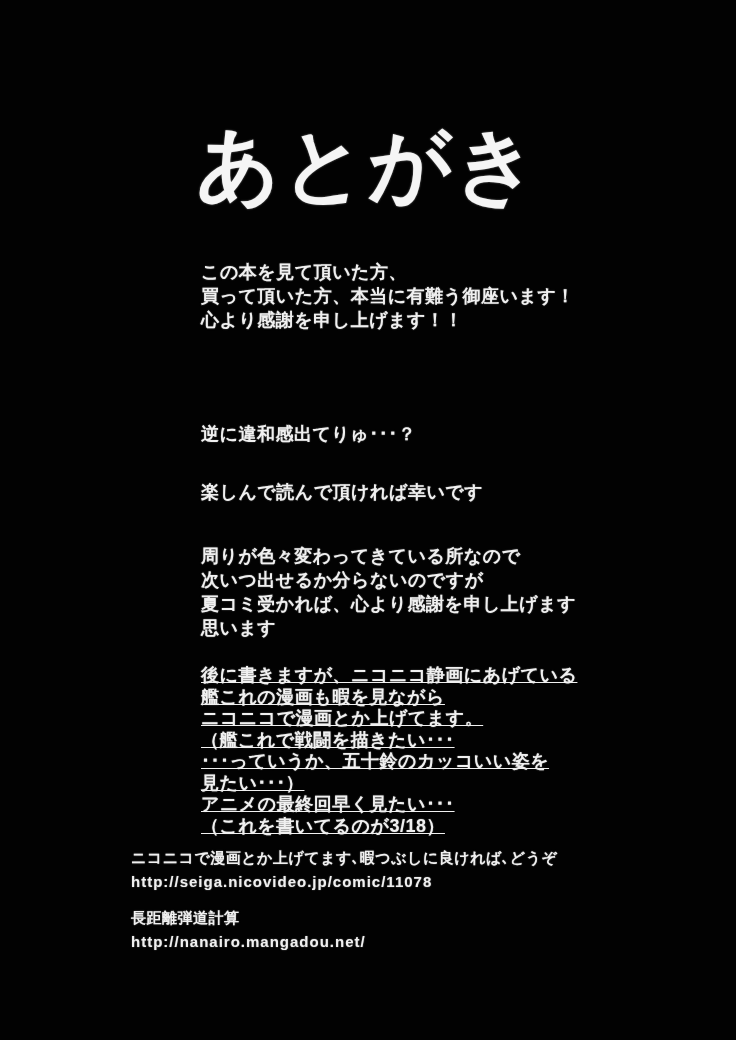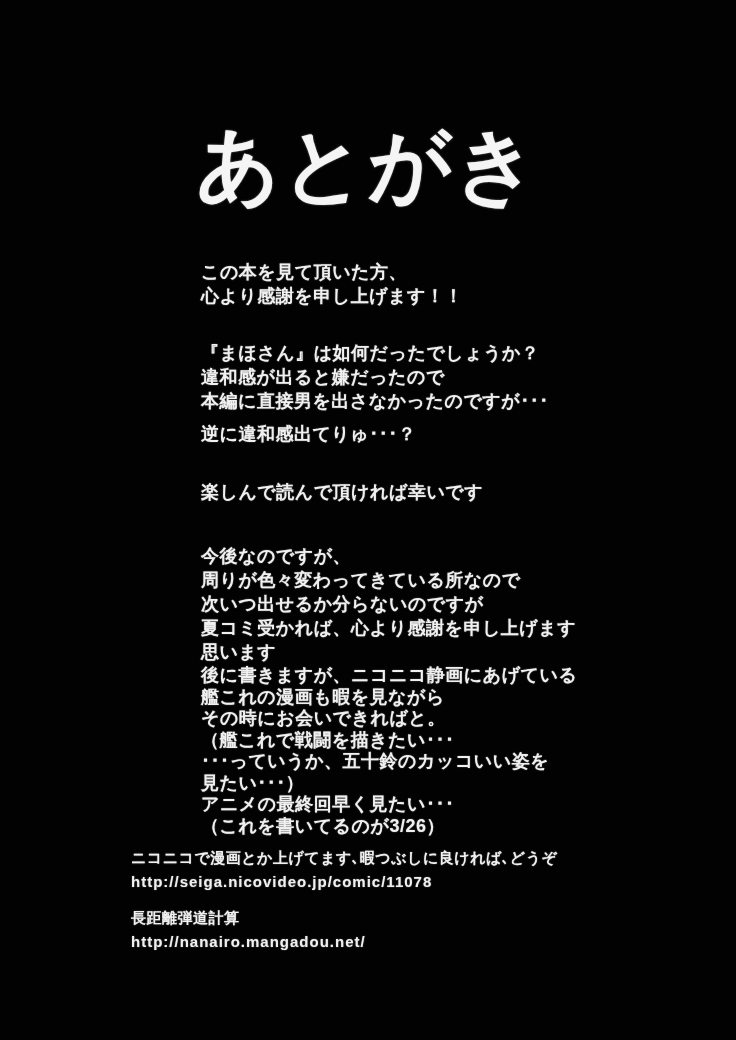--- a/index.html
+++ b/index.html
@@ -30,71 +30,66 @@
     position: absolute;
     left: 185px;
     margin: 16px;
     font-size: 18px;
     line-height: 24px;
     letter-spacing: 0.5px;
     white-space: nowrap;
     text-shadow: 0 0 1.5px rgba(240,240,240,0.5);
   }
   .block .ln { min-height: 1em; }
-  #blk-nico { line-height: 21.5px; }
+  #blk-nico { line-height: 21.5px; text-decoration: underline; }
   .footer-block {
     left: 115px;
     font-size: 15px;
     line-height: 24px;
   }
   .url { letter-spacing: 1px; }
 </style>
 </head>
 <body>
 
 <div class="page">
 
   <h1 class="title">あとがき</h1>
 
   <div class="block" id="blk-thanks" style="top:244px">
     <div class="ln">この本を見て頂いた方、</div>
+    <div class="ln">買って頂いた方、本当に有難う御座います！</div>
     <div class="ln">心より感謝を申し上げます！！</div>
   </div>
 
-  <div class="block" id="blk-mahosan" style="top:325px">
-    <div class="ln">『まほさん』は如何だったでしょうか？</div>
-    <div class="ln">違和感が出ると嫌だったので</div>
-    <div class="ln">本編に直接男を出さなかったのですが･･･</div>
-  </div>
 
   <div class="block" id="blk-gyaku" style="top:406px">
     <div class="ln">逆に違和感出てりゅ･･･？</div>
   </div>
 
   <div class="block" id="blk-enjoy" style="top:464px">
     <div class="ln">楽しんで読んで頂ければ幸いです</div>
   </div>
 
   <div class="block" id="blk-future" style="top:528px">
-    <div class="ln">今後なのですが、</div>
     <div class="ln">周りが色々変わってきている所なので</div>
     <div class="ln">次いつ出せるか分らないのですが</div>
     <div class="ln">夏コミ受かれば、心より感謝を申し上げます</div>
     <div class="ln">思います</div>
   </div>
 
   <div class="block" id="blk-nico" style="top:649px">
     <div class="ln">後に書きますが、ニコニコ静画にあげている</div>
     <div class="ln">艦これの漫画も暇を見ながら</div>
-    <div class="ln">その時にお会いできればと。</div>
+    <div class="ln">ニコニコで漫画とか上げてます。</div>
     <div class="ln">（艦これで戦闘を描きたい･･･</div>
     <div class="ln">･･･っていうか、五十鈴のカッコいい姿を</div>
     <div class="ln">見たい･･･）</div>
     <div class="ln">アニメの最終回早く見たい･･･</div>
-    <div class="ln">（これを書いてるのが3/26）</div>
+    <div class="ln">（これを書いてるのが3/18）</div>
   </div>
 
   <div class="block footer-block" id="blk-footer-seiga" style="top:830px">
     <div class="ln">ニコニコで漫画とか上げてます､暇つぶしに良ければ､どうぞ</div>
     <div class="ln url">http://seiga.nicovideo.jp/comic/11078</div>
   </div>
 
   <div class="block footer-block" id="blk-footer-site" style="top:890px">
     <div class="ln">長距離弾道計算</div>
     <div class="ln url">http://nanairo.mangadou.net/</div>

